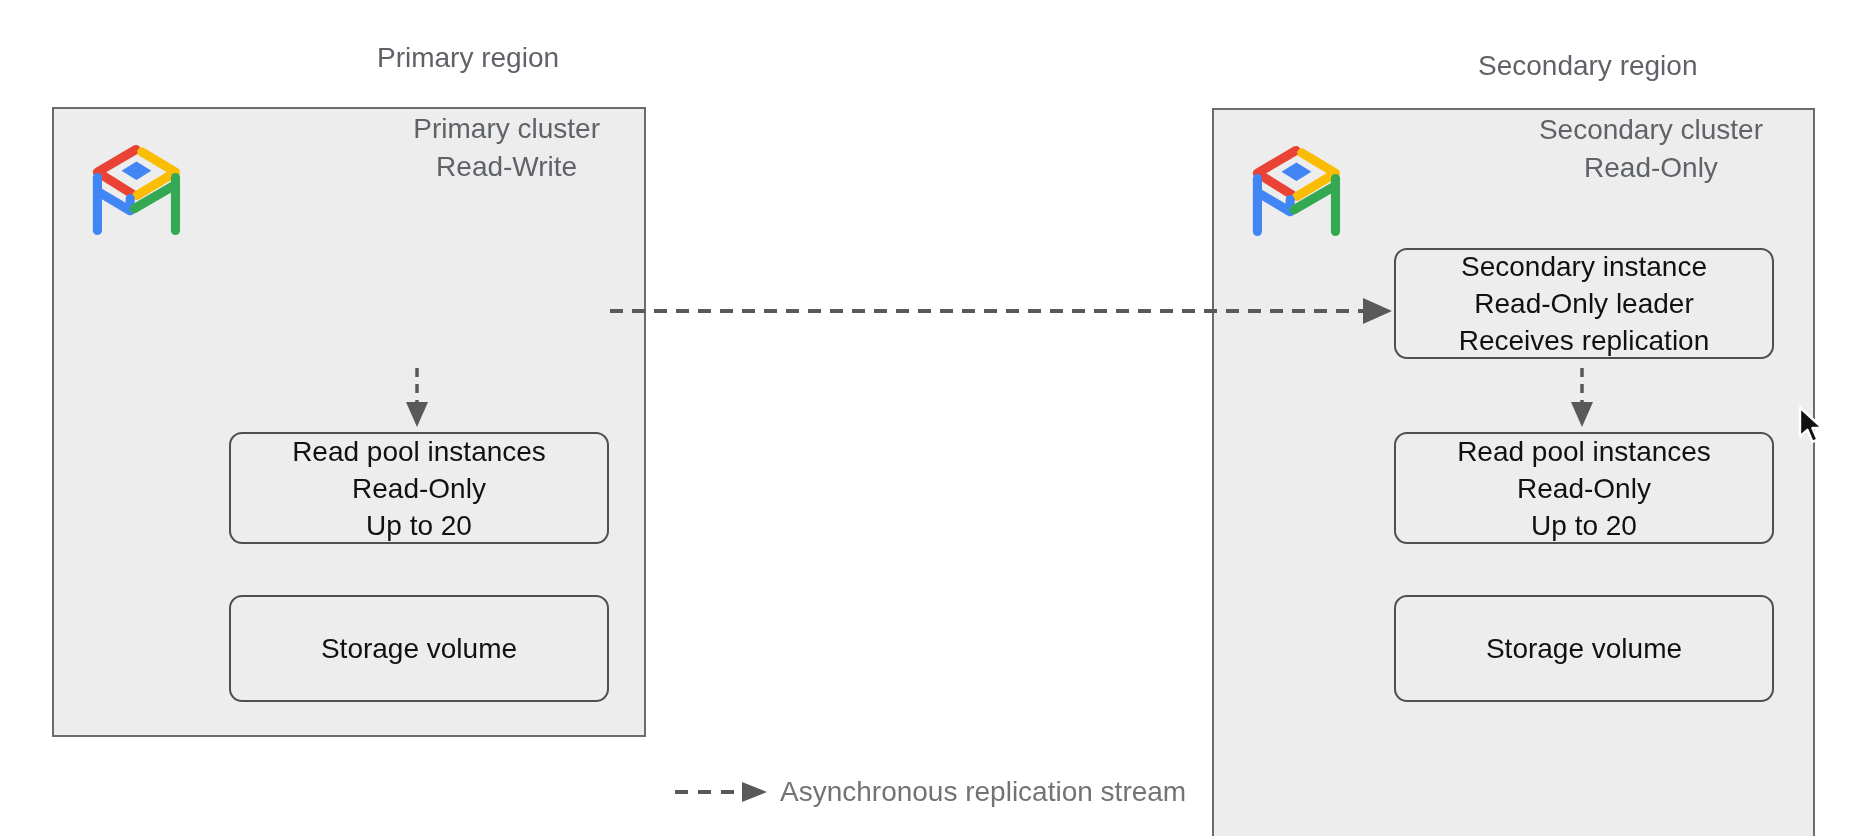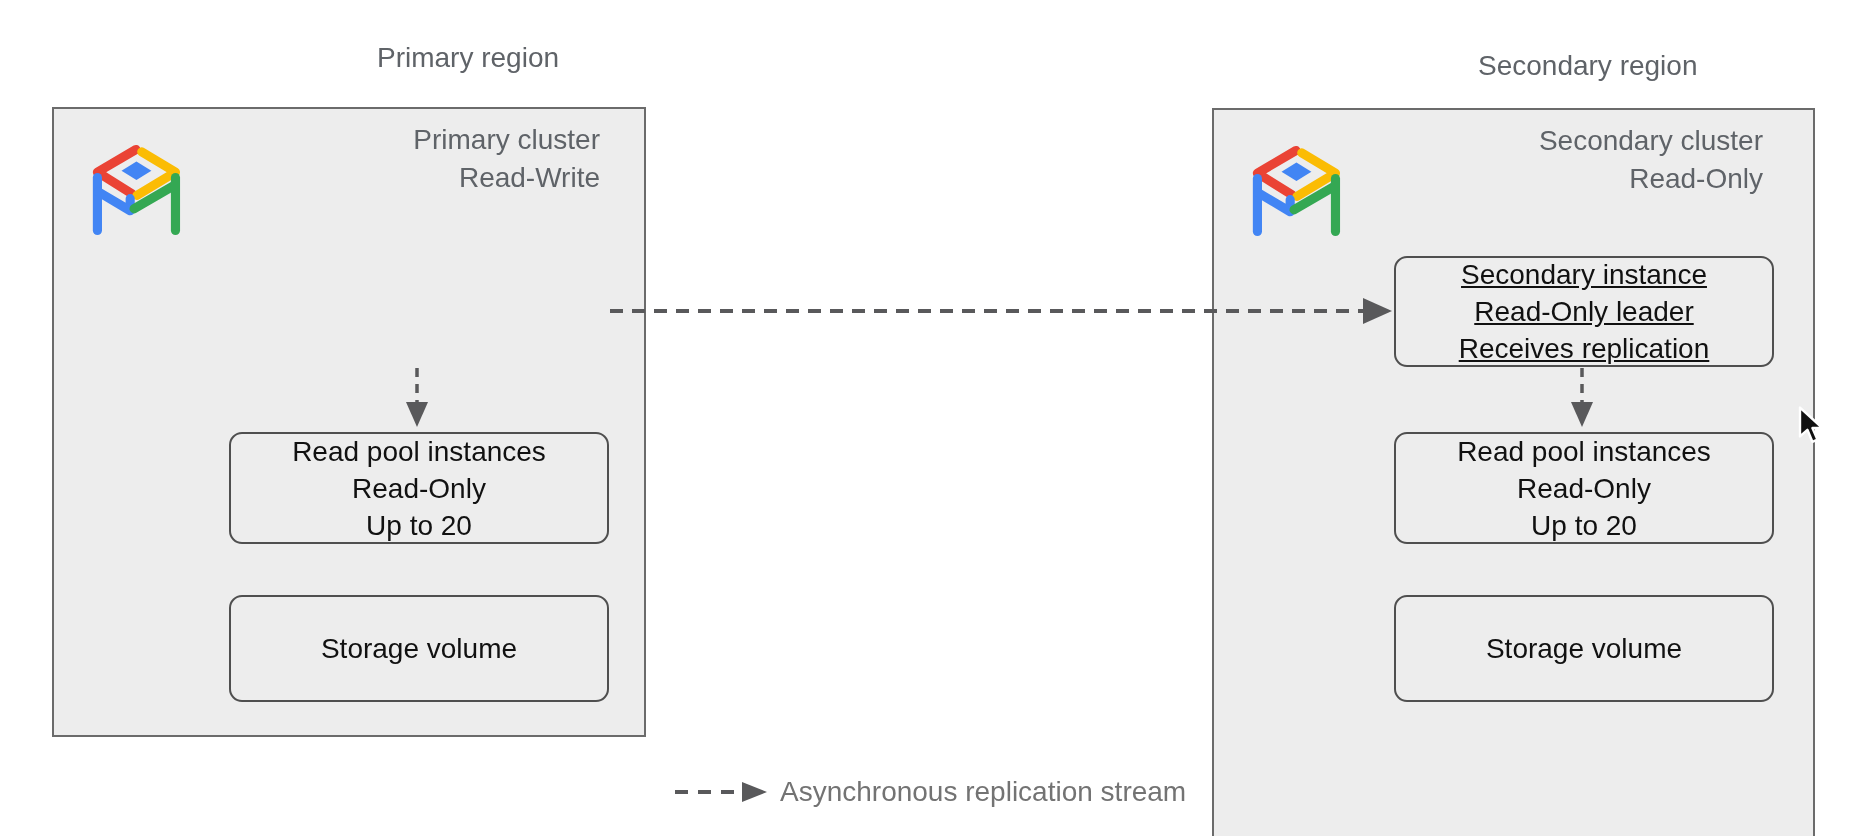--- a/index.html
+++ b/index.html
@@ -19,23 +19,23 @@
     white-space: nowrap;
   }
   .cluster {
     position: absolute;
     background: #ededed;
     border: 2px solid #6b6b6b;
     box-sizing: border-box;
   }
   .cluster-title {
     position: absolute;
-    top: 12px;
+    top: 1px;
     right: 44px;
-    text-align: right;
+    text-align: center;
     font-size: 28px;
     line-height: 38px;
     color: #5f6368;
   }
   .alloydb-icon {
     position: absolute;
     left: 28px;
     top: 28px;
     width: 106px;
     height: 106px;
@@ -52,21 +52,21 @@
     align-items: center;
     justify-content: center;
     font-size: 28px;
     line-height: 37px;
     color: #111111;
     text-align: center;
   }
   .node-instance  { left: 175px; top: 147px; height: 111px; }
   .node-readpool  { left: 175px; top: 323px; height: 112px; justify-content: center; }
   .node-storage   { left: 175px; top: 486px; height: 107px; text-align: right; }
-  .cluster-secondary .node-instance { left: 180px; top: 146px; text-decoration: underline; }
+  .cluster-secondary .node-instance { left: 180px; top: 138px; }
   .cluster-secondary .node-readpool { left: 180px; top: 322px; }
   .cluster-secondary .node-storage  { left: 180px; top: 485px; }
   .arrow-svg { position: absolute; overflow: visible; }
   .legend-label {
     position: absolute;
     left: 780px;
     top: 776px;
     height: 32px;
     line-height: 32px;
     font-size: 28px;

